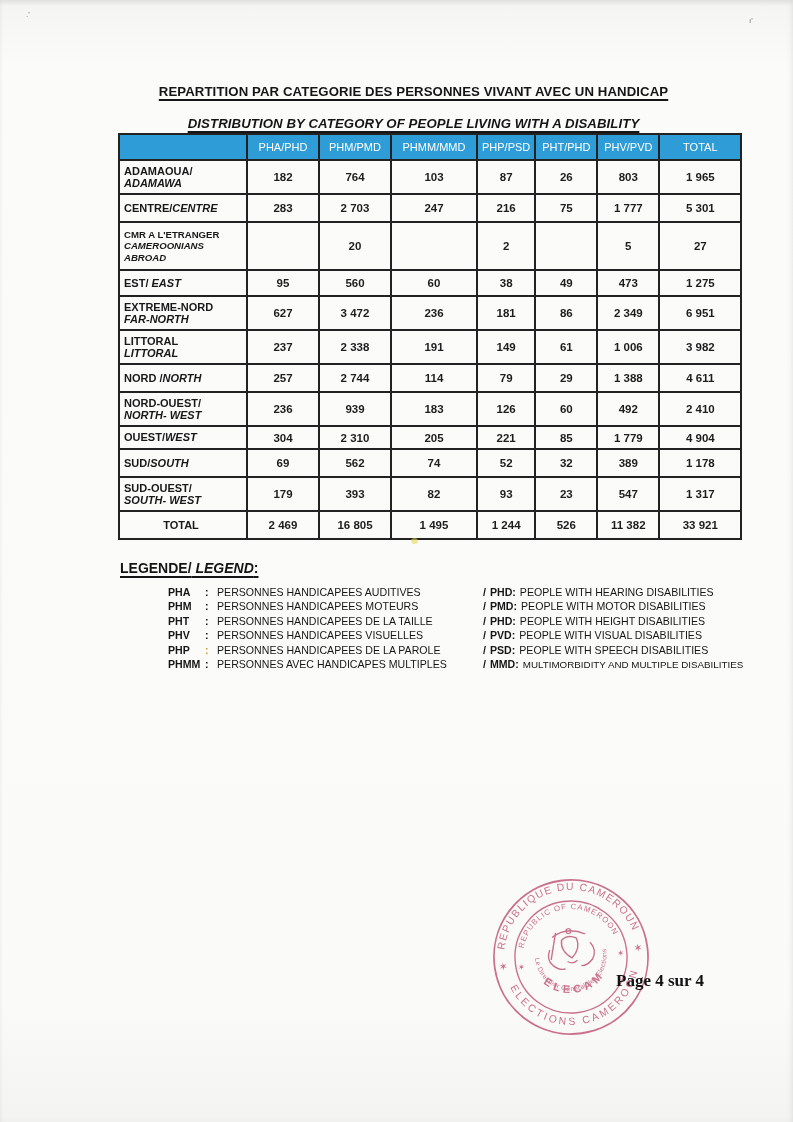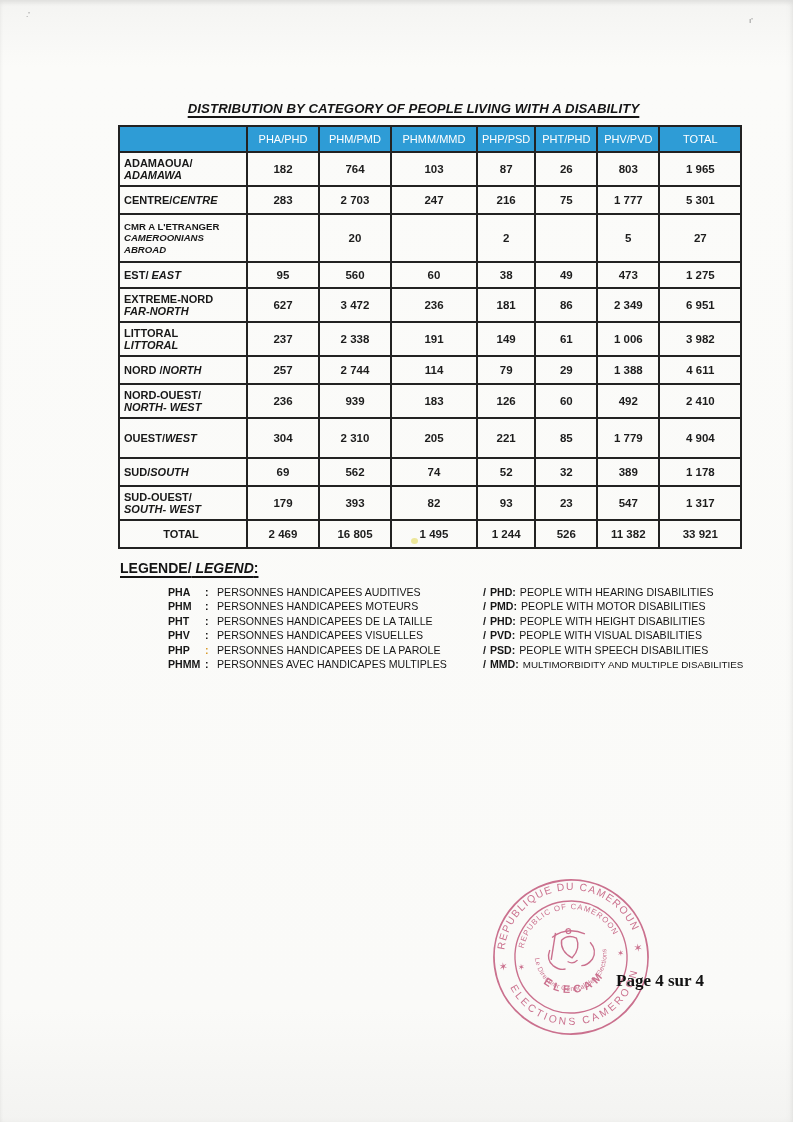--- a/index.html
+++ b/index.html
@@ -23,21 +23,21 @@
   }
   
   .titles{position:absolute;top:84px;left:0;right:0;text-align:center;padding-left:34px;}
   .title-line{
     font-size:13.2px;font-weight:bold;letter-spacing:.1px;color:#151515;
     text-decoration:underline;text-decoration-thickness:2px;text-underline-offset:2.5px;
   }
   .title-line.en{font-style:italic;margin-top:17px;}
   
   table.data{
-    position:absolute;left:118px;top:125px;
+    position:absolute;left:118px;top:133px;
     border-collapse:collapse;table-layout:fixed;
   }
   table.data th, table.data td{
     border:2px solid var(--border);
     font-family:"Liberation Sans", sans-serif;
     padding:0 4px;
   }
   th.corner{border:none;background:transparent;}
   table.data thead th{
     background:var(--header-bg);color:var(--header-text);
@@ -93,20 +93,21 @@
 </style>
 </head>
 <body>
 
 <div class="page">
 
   <span class="artifact tl">.'</span>
   <span class="artifact tr">ı'</span>
 
   <div class="titles">
+    <div class="title-line fr">REPARTITION PAR CATEGORIE DES PERSONNES VIVANT AVEC UN HANDICAP</div>
     <div class="title-line en">DISTRIBUTION BY CATEGORY OF PEOPLE LIVING WITH A DISABILITY</div>
   </div>
 
   <table class="data">
     <colgroup>
       <col style="width:128px">
         <col style="width:72px">
         <col style="width:72px">
       <col style="width:86px">
         <col style="width:58px">
@@ -215,21 +216,21 @@
             <div class="it">NORTH- WEST</div>
           </td>
           <td class="val">236</td>
           <td class="val">939</td>
           <td class="val">183</td>
           <td class="val">126</td>
           <td class="val">60</td>
           <td class="val">492</td>
           <td class="val">2 410</td>
         </tr>
-        <tr style="height: 40px; padding-left: 48px;">
+        <tr style="height: 23px; padding-left: 48px;">
           <td class="region"><span>OUEST/</span><span class="it">WEST</span></td>
           <td class="val">304</td>
           <td class="val">2 310</td>
           <td class="val">205</td>
           <td class="val">221</td>
           <td class="val">85</td>
           <td class="val">1 779</td>
           <td class="val">4 904</td>
         </tr>
         <tr style="height: 28px;">

